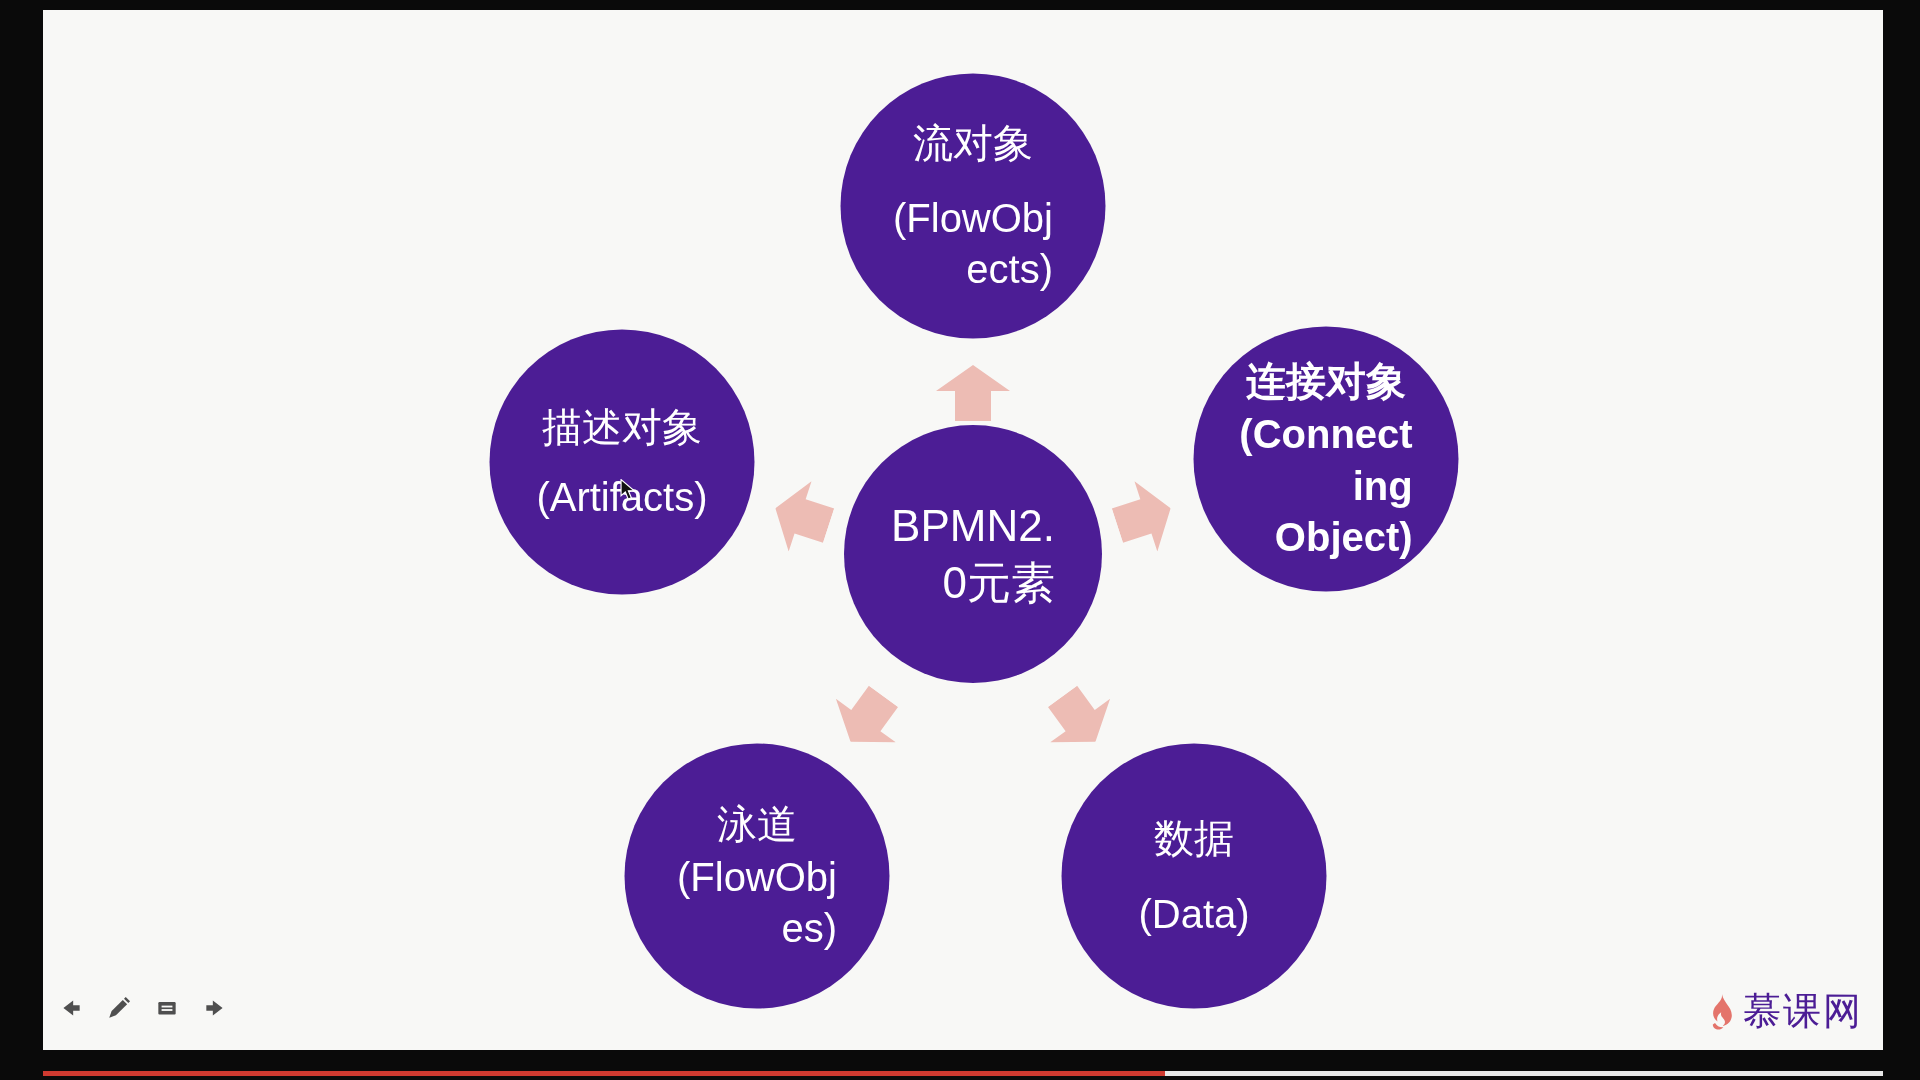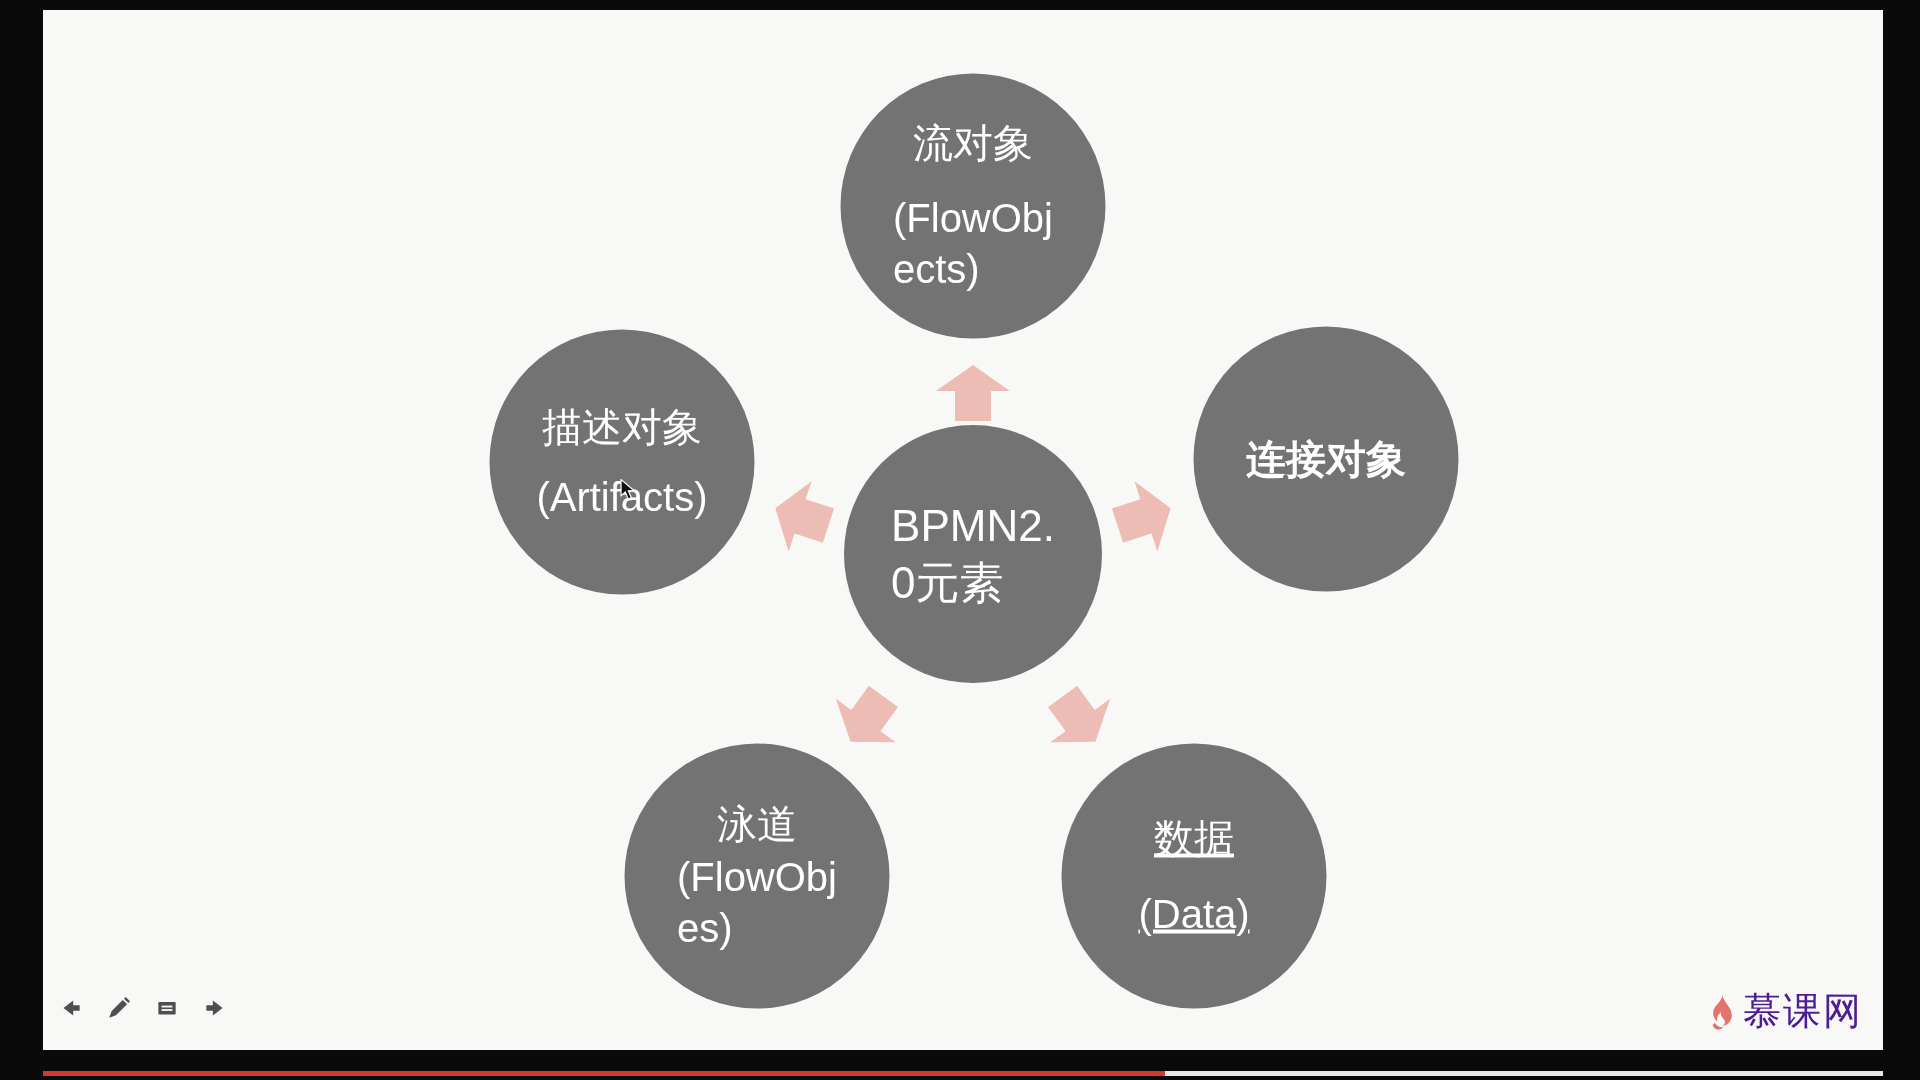--- a/index.html
+++ b/index.html
@@ -14,39 +14,39 @@
   .stage {
     position: absolute; left: 43px; top: 10px;
     width: 1840px; height: 1040px;
     background: #f8f8f6;
   }
   
   .node {
     position: absolute;
     width: 265px; height: 265px;
     border-radius: 50%;
-    background: #737373;
+    background: #4c1d95;
     color: #ffffff;
     display: flex; flex-direction: column;
     align-items: center; justify-content: center;
-    text-align: left;
+    text-align: right;
     transform: translate(-50%, -50%);
   }
   .node .cn { font-size: 40px; line-height: 1.28; white-space: pre-line; }
   .node .en { font-size: 40px; line-height: 1.28; white-space: pre-line; margin-top: 2px; }
   .node .en.gap { margin-top: 24px; }
   .node-center { width: 258px; height: 258px; }
   .node-center .cn { font-size: 44px; line-height: 1.3; }
 
   .node-flow       { left: 930px;  top: 196px; }
   .node-artifacts  { left: 579px;  top: 452px; gap: 16px; }
   .node-connecting { left: 1283px; top: 449px; font-weight: bold; }
   .node-center     { left: 930px;  top: 544px; }
   .node-swimlanes  { left: 714px;  top: 866px; }
-  .node-data       { left: 1151px; top: 866px; text-decoration: underline; }
+  .node-data       { left: 1151px; top: 866px; }
 
   
   .arrow { position: absolute; width: 74px; height: 56px; }
   .arrow polygon { fill: #edbcb4; }
   .arrow-up    { left: 930px;  top: 383px; transform: translate(-50%,-50%) rotate(0deg); }
   .arrow-ur    { left: 1101px; top: 507px; transform: translate(-50%,-50%) rotate(72deg); }
   .arrow-lr    { left: 1036px; top: 709px; transform: translate(-50%,-50%) rotate(144deg); }
   .arrow-ll    { left: 824px;  top: 709px; transform: translate(-50%,-50%) rotate(216deg); }
   .arrow-ul    { left: 759px;  top: 507px; transform: translate(-50%,-50%) rotate(288deg); }
 
@@ -103,20 +103,23 @@
     </svg>
 
   <div class="node node-flow">
     <div class="cn">流对象</div>
     <div class="en gap">(FlowObj
 ects)</div>
   </div>
 
   <div class="node node-connecting">
     <div class="cn">连接对象</div>
+    <div class="en">(Connect
+ing
+Object)</div>
   </div>
 
   <div class="node node-artifacts">
     <div class="cn">描述对象</div>
     <div class="en">(Artifacts)</div>
   </div>
 
   <div class="node node-center">
     <div class="cn">BPMN2.
 0元素</div>

